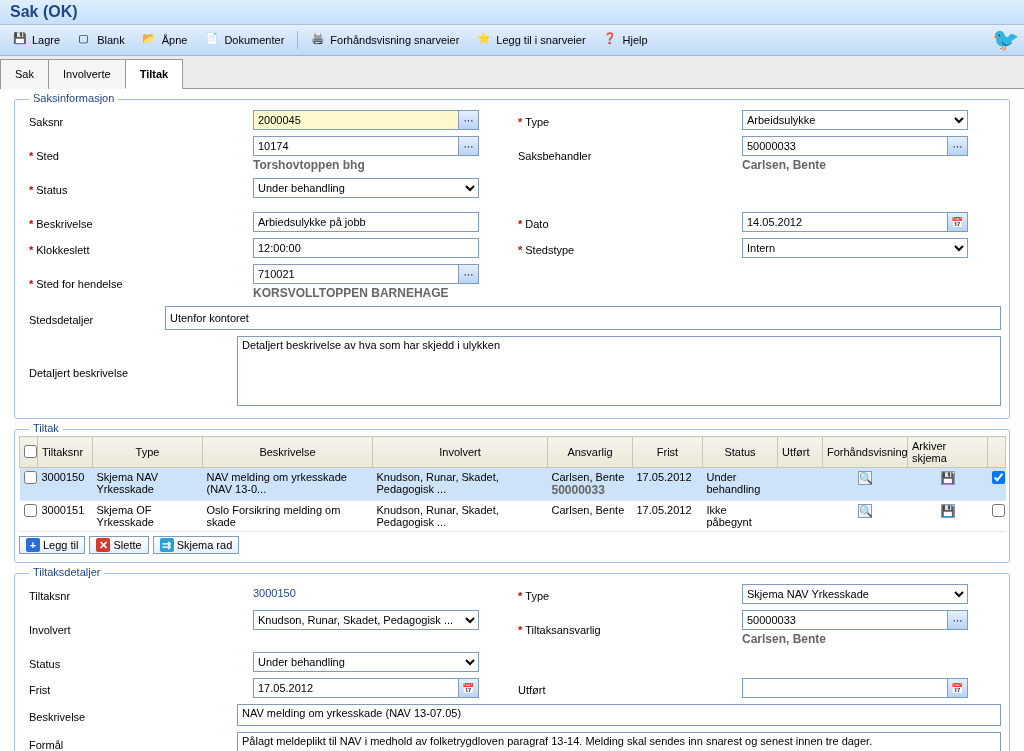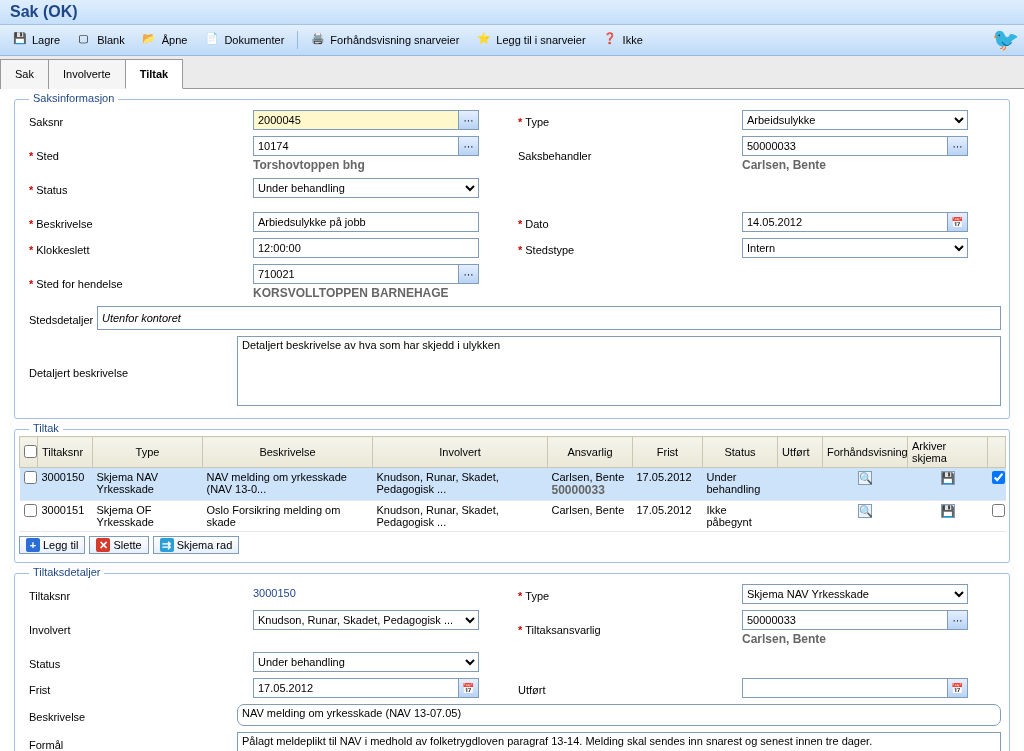--- a/index.html
+++ b/index.html
@@ -68,21 +68,21 @@
   <div class="toolbar-btn">
     <span class="tic">🖨️</span>
     <span>Forhåndsvisning snarveier</span>
   </div>
   <div class="toolbar-btn">
     <span class="tic">⭐</span>
     <span>Legg til i snarveier</span>
   </div>
   <div class="toolbar-btn">
     <span class="tic">❓</span>
-    <span>Ikke</span>
+    <span>Hjelp</span>
   </div>
   <div class="toolbar-right">
     <span style="font-size:22px;color:#2a4d8f;">🐦</span>
   </div>
 </div>
 
 <div class="tabs">
   <div class="tab">Sak</div>
   <div class="tab">Involverte</div>
   <div class="tab active">Tiltak</div>
@@ -229,21 +229,21 @@
         </div>
       </div>
       <div class="half"></div>
     </div>
 
     <div class="row">
       <div class="lbl">
           <span>Stedsdetaljer</span>
         </div>
       <div class="ctrl" style="flex:1;">
-        <input class="tinput" style="width: 904px; font-style: italic;" value="Utenfor kontoret">
+        <input class="tinput" style="width: 836px;" value="Utenfor kontoret">
       </div>
     </div>
 
     <div class="row">
       <div class="lbl">
           <span>Detaljert beskrivelse</span>
         </div>
       <div class="ctrl" style="flex:1;">
         <textarea class="textarea" style="width: 764px; height: 70px;">Detaljert beskrivelse av hva som har skjedd i ulykken</textarea>
       </div>
@@ -412,21 +412,21 @@
           </div>
         </div>
       </div>
     </div>
 
     <div class="row">
       <div class="lbl">
           <span>Beskrivelse</span>
         </div>
       <div class="ctrl" style="flex:1;">
-        <textarea class="textarea" style="width: 764px; height: 22px; border-radius: 7px;">NAV melding om yrkesskade (NAV 13-07.05)</textarea>
+        <textarea class="textarea" style="width: 764px; height: 22px;">NAV melding om yrkesskade (NAV 13-07.05)</textarea>
       </div>
     </div>
 
     <div class="row">
       <div class="lbl">
           <span>Formål</span>
         </div>
       <div class="ctrl" style="flex:1;">
         <textarea class="textarea" style="width: 764px; height: 22px;">Pålagt meldeplikt til NAV i medhold av folketrygdloven paragraf 13-14. Melding skal sendes inn snarest og senest innen tre dager.</textarea>
       </div>

